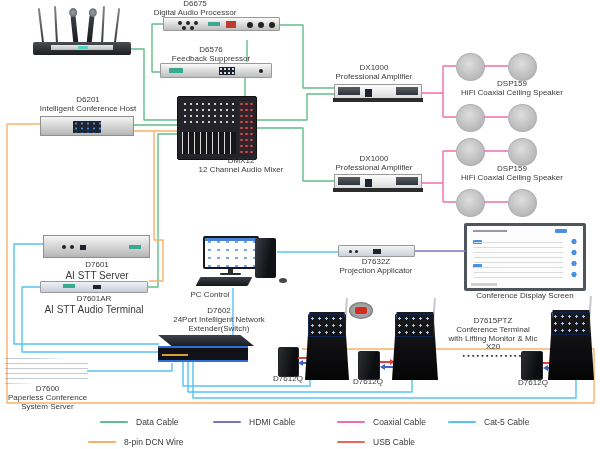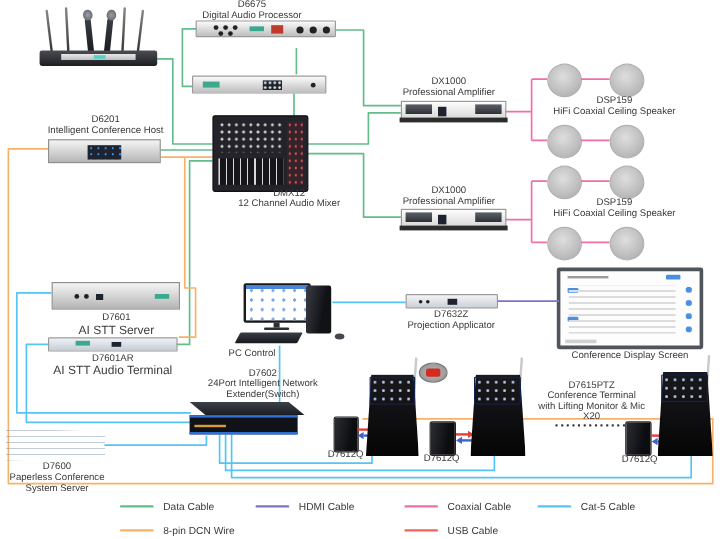--- a/index.html
+++ b/index.html
@@ -133,29 +133,33 @@
     <div class="knob" style="left:22px;top:3px;"></div>
     <div class="knob" style="left:30px;top:3px;"></div>
     <div class="knob" style="left:18px;top:8px;"></div>
     <div class="knob" style="left:26px;top:8px;"></div>
     <div class="greenchip" style="left:44px;top:4px;width:12px;height:4px;"></div>
     <div class="redled" style="left:62px;top:3px;width:10px;height:7px;"></div>
     <div class="knob" style="right:26px;top:4px;width:6px;height:6px;"></div>
     <div class="knob" style="right:15px;top:4px;width:6px;height:6px;"></div>
     <div class="knob" style="right:4px;top:4px;width:6px;height:6px;"></div>
   </div>
-  <div class="lbl" style="left:150px;top:0px;width:120px;">
+  <div class="lbl" style="left:135px;top:0px;width:120px;">
     <div>D6675</div>
     <div>Digital Audio Processor</div>
   </div>
 
   <div class="dev rack" style="left:160px;top:63px;width:112px;height:15px;">
     <div class="greenchip" style="left:8px;top:4px;width:14px;height:5px;"></div>
     <div class="darkpanel" style="left:58px;top:3px;width:16px;height:8px;background-image:radial-gradient(circle,#ddd 1px,rgba(0,0,0,0) 1.2px);background-size:4px 4px;"></div>
     <div class="knob" style="right:8px;top:5px;"></div>
+  </div>
+  <div class="lbl" style="left:151px;top:46px;width:120px;">
+    <div>D6576</div>
+    <div>Feedback Suppressor</div>
   </div>
 
   <div class="dev rack2u" style="left:40px;top:116px;width:94px;height:20px;">
     <div class="darkpanel" style="left:32px;top:4px;width:28px;height:12px;background-image:radial-gradient(circle,#3f8fe0 1px,rgba(0,0,0,0) 1.2px);background-size:6px 5px;"></div>
   </div>
   <div class="lbl" style="left:28px;top:96px;width:120px;text-align:center;">
     <div>D6201</div>
     <div>Intelligent Conference Host</div>
   </div>
 
@@ -351,21 +355,21 @@
     <div class="leg-label">HDMI Cable</div>
   </div>
   <div class="leg-item" style="left:337px;top:417px;">
     <div class="leg-swatch" style="background: rgb(240, 110, 170);"></div>
     <div class="leg-label">Coaxial Cable</div>
   </div>
   <div class="leg-item" style="left:448px;top:417px;">
     <div class="leg-swatch" style="background: rgb(85, 196, 242);"></div>
     <div class="leg-label">Cat-5 Cable</div>
   </div>
-  <div class="leg-item" style="left:100px;top:437px;text-align:center;">
+  <div class="leg-item" style="left:88px;top:437px;text-align:center;">
     <div class="leg-swatch" style="background: rgb(248, 178, 103);"></div>
     <div class="leg-label">8-pin DCN Wire</div>
   </div>
   <div class="leg-item" style="left:213px;top:437px;margin-top:28px;">
     <div class="leg-swatch" style="background: rgb(185, 177, 173);"></div>
     <div class="leg-label">Control Data Cable</div>
   </div>
   <div class="leg-item" style="left:337px;top:437px;">
     <div class="leg-swatch" style="background: rgb(241, 100, 92);"></div>
     <div class="leg-label">USB Cable</div>

